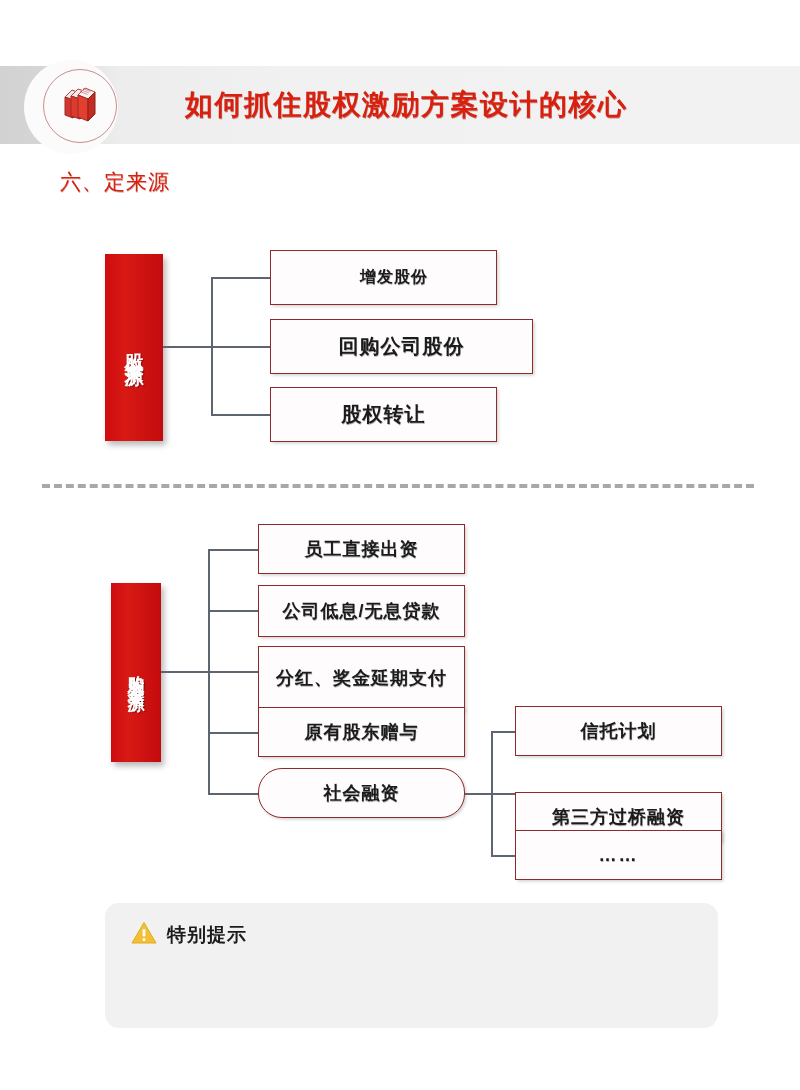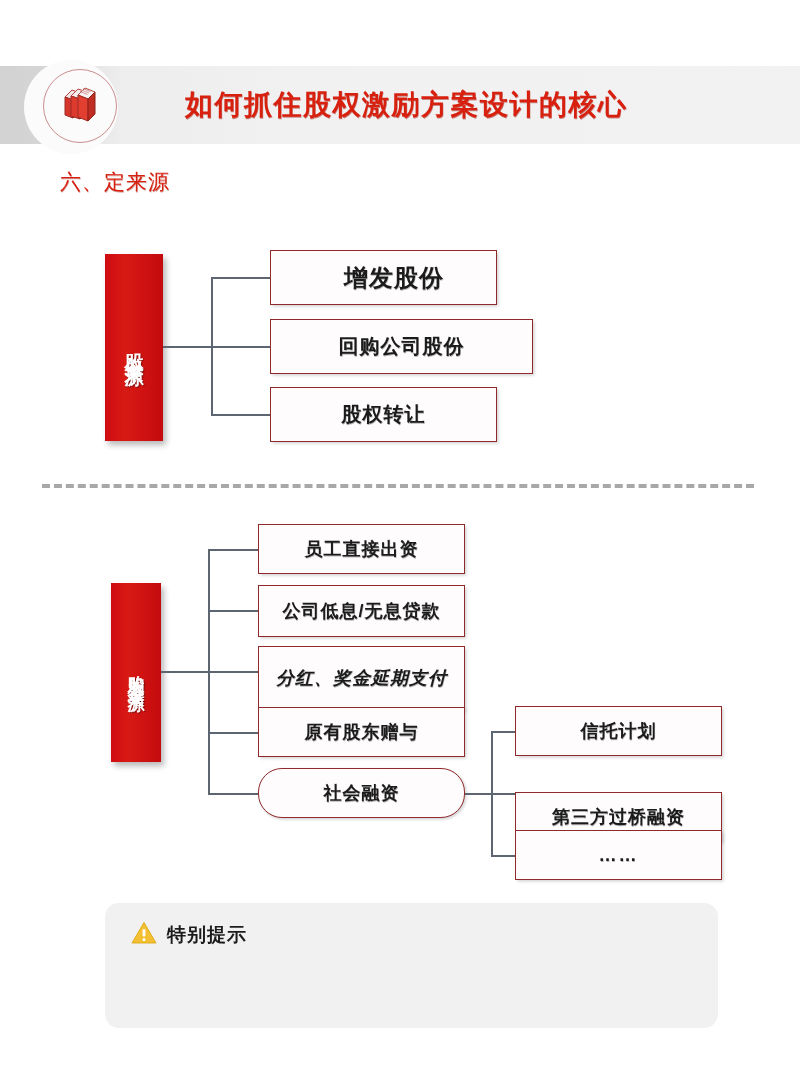--- a/index.html
+++ b/index.html
@@ -203,21 +203,21 @@
 
 <div class="conn conn-h" style="left:163px; top:346px; width:50px;"></div>
 
 <div class="conn conn-v" style="left:211px; top:277px; height:139px;"></div>
 
 <div class="conn conn-h" style="left:211px; top:277px; width:60px;"></div>
 <div class="conn conn-h" style="left:211px; top:346px; width:60px;"></div>
 <div class="conn conn-h" style="left:211px; top:414px; width:60px;"></div>
 
 <div class="node-box" style="left:270px; top:250px; width:227px; height:55px;">
-  <span style="font-size:24px;margin-left:21px;">增发股份</span>
+  <span style="font-size:16px;margin-left:21px;">增发股份</span>
 </div>
 <div class="node-box" style="left:270px; top:319px; width:263px; height:55px;">
   <span style="font-size:20px;">回购公司股份</span>
 </div>
 <div class="node-box" style="left:270px; top:387px; width:227px; height:55px;">
   <span style="font-size:20px;">股权转让</span>
 </div>
 
 <div id="divider"></div>
 
@@ -234,21 +234,21 @@
 <div class="conn conn-h" style="left:208px; top:671px; width:52px;"></div>
 <div class="conn conn-h" style="left:208px; top:732px; width:52px;"></div>
 <div class="conn conn-h" style="left:208px; top:793px; width:52px;"></div>
 
 <div class="node-box" style="left:258px; top:524px; width:207px; height:50px;">
   <span style="font-size:18px;">员工直接出资</span>
 </div>
 <div class="node-box" style="left:258px; top:585px; width:207px; height:52px;">
   <span style="font-size:18px;">公司低息/无息贷款</span>
 </div>
-<div class="node-box" style="left:258px; top:646px; width:207px; height:64px;font-style:italic;">
+<div class="node-box" style="left:258px; top:646px; width:207px; height:64px;">
   <span style="font-size:18px;">分红、奖金延期支付</span>
 </div>
 <div class="node-box" style="left:258px; top:707px; width:207px; height:50px;">
   <span style="font-size:18px;">原有股东赠与</span>
 </div>
 <div class="node-box" style="left:258px; top:768px; width:207px; height:50px;border-radius:24px;">
   <span style="font-size:18px;">社会融资</span>
 </div>
 
 <div class="conn conn-h" style="left:465px; top:793px; width:28px;"></div>

